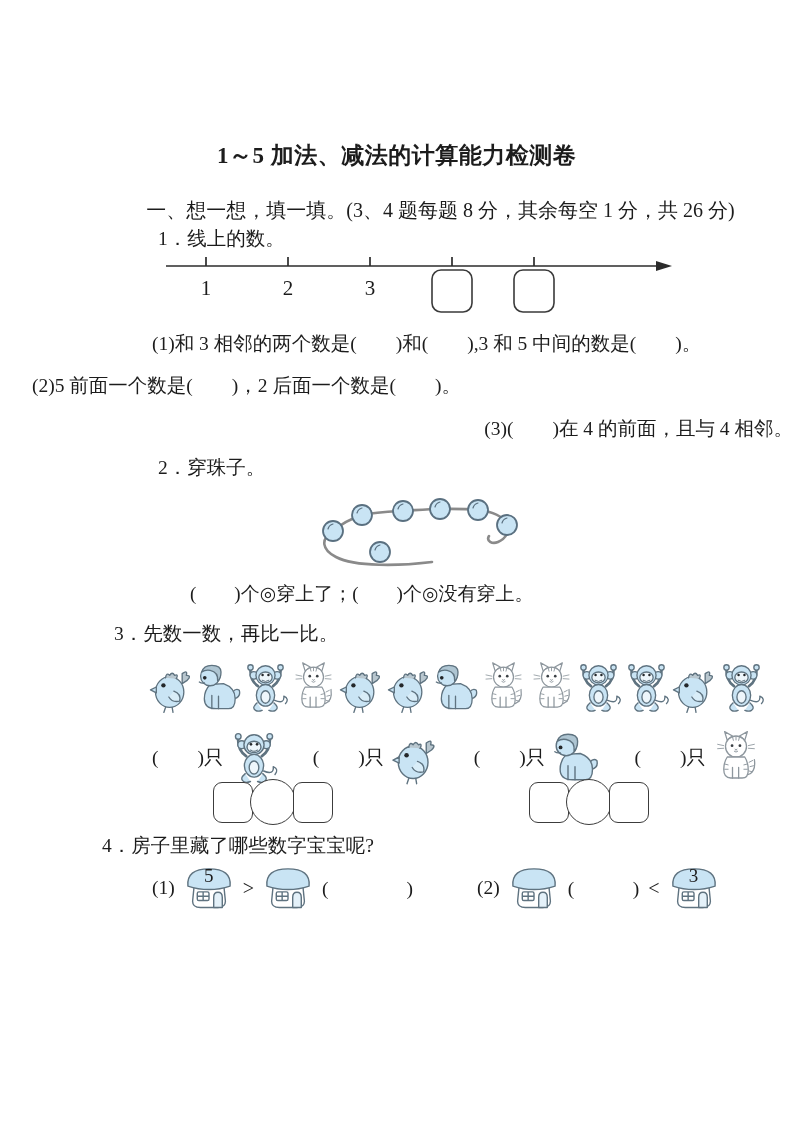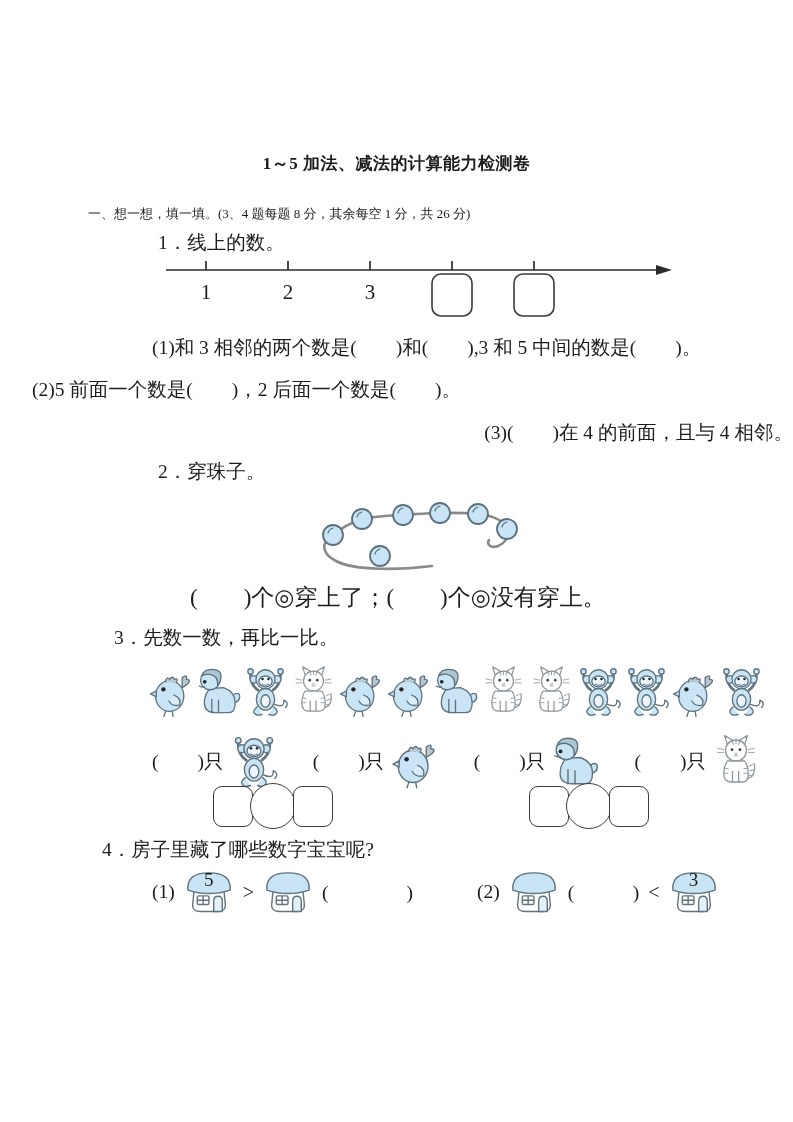--- a/index.html
+++ b/index.html
@@ -6,44 +6,44 @@
   body{
     width:793px;height:1122px;
     background:#ffffff;
     font-family:"Liberation Serif","DejaVu Serif",serif;
     color:#1c1c1c;
     padding-top:140px;
     box-sizing:border-box;
     overflow:hidden;
   }
   .title{
-    margin:12px;text-align:center;
-    font-size:17px;font-weight:bold;letter-spacing:.5px;
-  }
-  .heading{margin:26px 0 0 88px;font-size:13px;line-height:26px;}
+    margin:0;text-align:center;
+    font-size:23px;font-weight:bold;letter-spacing:.5px;
+  }
+  .heading{margin:26px 0 0 88px;font-size:20px;line-height:26px;text-align:center;}
   .qlabel{margin:0;font-size:19.5px;line-height:26px;}
   .q1-label{margin:3px 0 0 158px;}
   .nl-wrap{margin:1px 0 0 164px;width:512px;height:64px;}
   .nl-wrap svg{width:512px;height:64px;display:block;}
   .nl-main{stroke:#2b2b2b;stroke-width:1.7;}
   .nl-arrow{fill:#2b2b2b;}
   .nl-stroke{stroke:#2b2b2b;stroke-width:1.7;}
   .nl-num{font-size:21px;fill:#1c1c1c;text-anchor:middle;font-family:"Liberation Serif","DejaVu Serif",serif;}
   .nl-box{fill:#ffffff;stroke:#3a3a3a;stroke-width:1.6;}
   .blank-line{margin:0 0 0 152px;font-size:19.5px;line-height:26px;}
   .bl-1{margin-top:14px;}
   .bl-2{margin-top:16px;margin-left:32px;}
   .bl-3{margin-top:17px;text-align:right;}
   .q2-label{margin:13px 0 0 158px;}
   .beads-wrap{margin:4px 0 0 300px;width:280px;height:98px;}
   .beads-wrap svg{width:280px;height:98px;display:block;}
   .string{stroke:#8a8a8a;stroke-width:2.6;fill:none;stroke-linecap:round;}
   .bead{fill:#c9e4f4;stroke:#5a7080;stroke-width:1.8;}
   .bead-hl{stroke:#5a7080;stroke-width:1.2;fill:none;stroke-linecap:round;}
-  .bead-answer{margin:-2px 0 0 190px;font-size:23px;line-height:26px;}
+  .bead-answer{margin:-2px 0 0 190px;font-size:19px;line-height:26px;}
   .q3-label{margin:14px 0 0 114px;}
   .animals-row{
     margin:6px 0 0 148px;width:616px;height:66px;
     display:flex;justify-content:space-between;align-items:flex-end;
   }
   .animal{width:45px;height:64px;flex:none;}
   .count-row{
     margin:10px 0 0 152px;width:608px;height:56px;
     display:flex;justify-content:space-between;align-items:center;
   }

